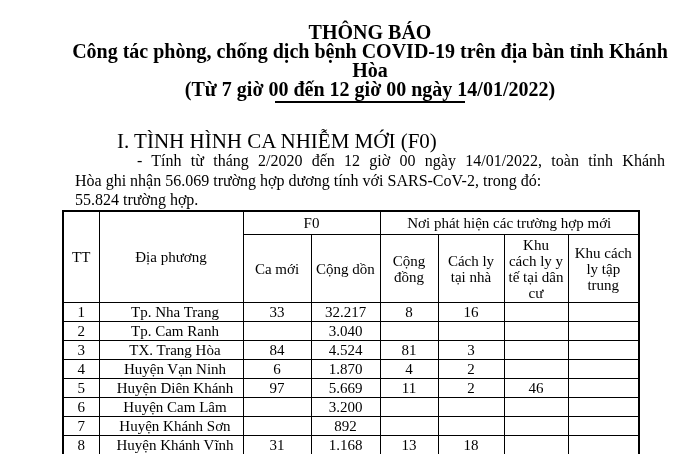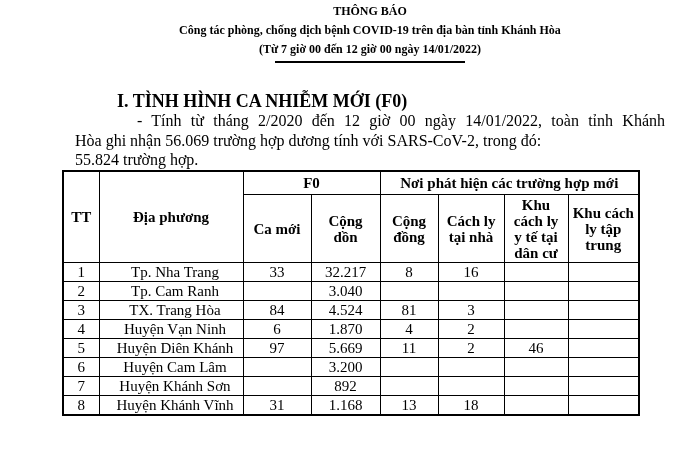--- a/index.html
+++ b/index.html
@@ -15,42 +15,42 @@
     color: #000000;
   }
   .page {
     position: relative;
     width: 680px;
     height: 454px;
     background: #ffffff;
   }
   
   .doc-header {
-    padding-top: 2px;
+    padding-top: 23px;
     padding-left: 60px; 
     text-align: center;
     font-weight: bold;
-    font-size: 12px;
+    font-size: 20px;
     line-height: 19px;
   }
   .title-rule {
     width: 190px;
     height: 0;
     border-bottom: 2px solid #000000;
     margin: 2px auto 0 auto;
   }
   
   .content {
     margin: 0 15px 0 75px;
     font-size: 16px;
   }
   .sec-heading {
     margin: 29px 0 1px 42px;
-    font-weight: bold;
-    font-size: 18px;
+    font-weight: normal;
+    font-size: 21px;
     line-height: 18px;
     white-space: nowrap;
   }
   .line {
     line-height: 20px;
     text-align: left;
     white-space: nowrap;
   }
   .line.indent { text-indent: 62px; }
   .line.jlast {
@@ -68,21 +68,21 @@
     margin-top: 2px;
     font-size: 15px;
   }
   .covid-table th, .covid-table td {
     border: 1px solid #000000;
     padding: 0;
     overflow: hidden;
   }
   table.covid-table { border: 2px solid #000000; }
   .covid-table thead th {
-    font-weight: bold;
+    font-weight: normal;
     text-align: center;
     vertical-align: middle;
     line-height: 16px;
     padding: 1px 4px;
   }
   .covid-table tr.grouprow th { height: 20px; }
   .covid-table tr.subhead th { height: 65px; }
   .covid-table tbody td {
     height: 18px;
     line-height: 18px;

